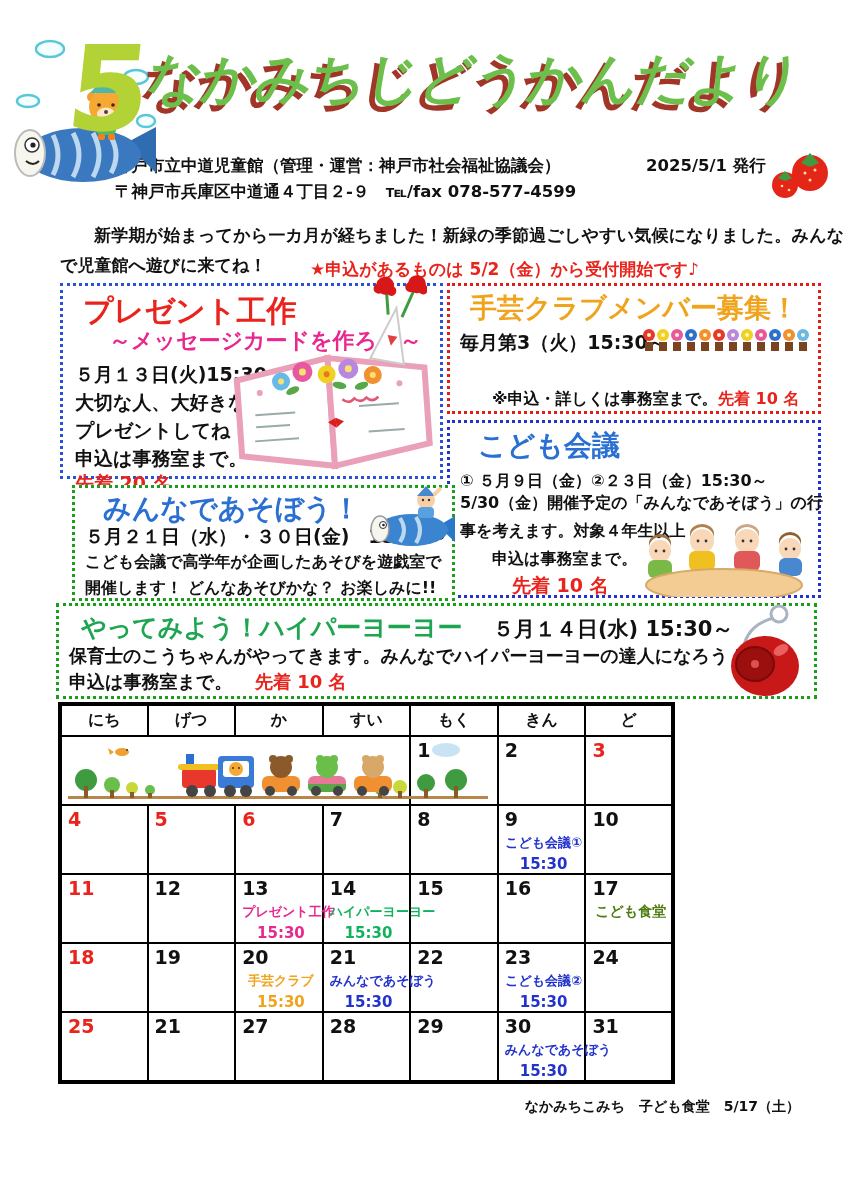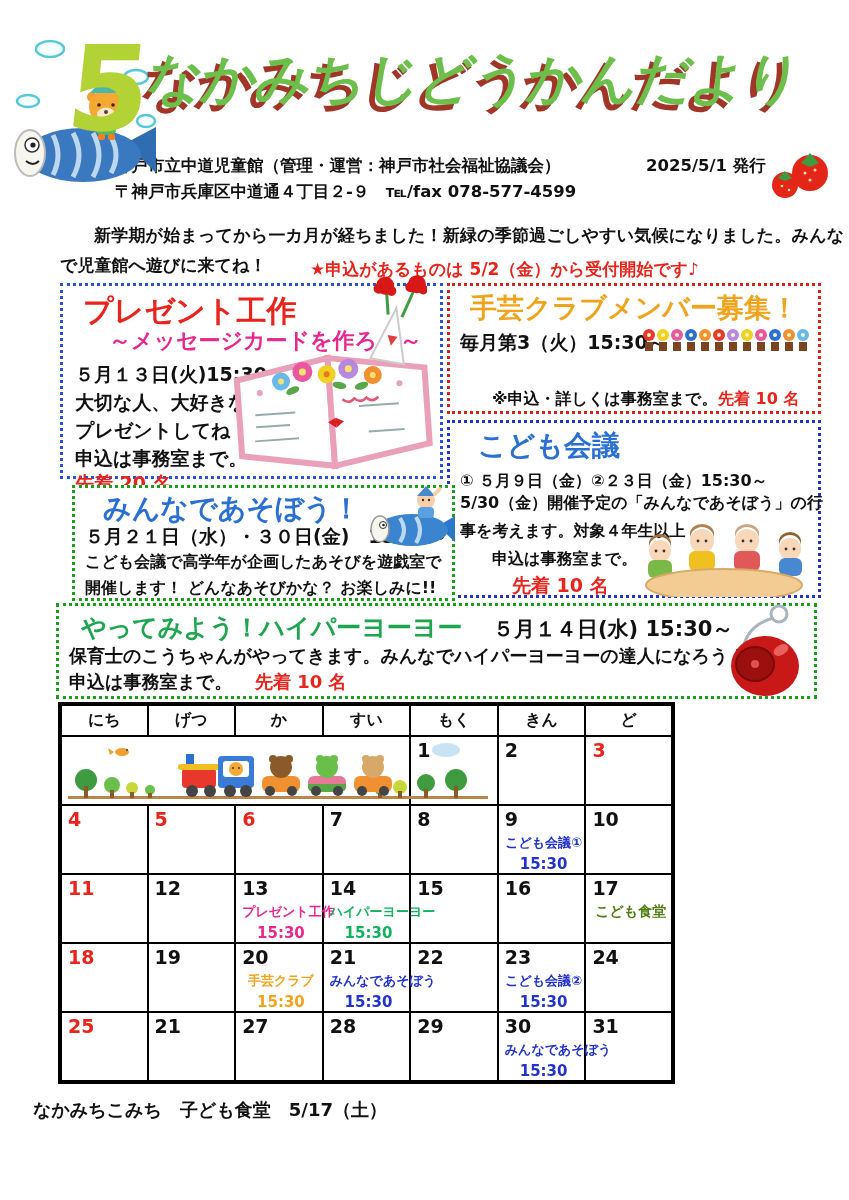--- a/index.html
+++ b/index.html
@@ -56,21 +56,21 @@
   .calendar td{border:2px solid #000;height:69px;vertical-align:top;padding:2px 2px 0 6px;}
   .day{font-size:19px;display:block;line-height:1.2;}
   .day.red{color:var(--red);}
   .ev-name{display:block;text-align:center;font-size:13px;margin-top:3px;white-space:nowrap;}
   .ev-time{display:block;text-align:center;font-size:15px;margin-top:3px;}
   .ev-magenta{color:var(--magenta);} .ev-green{color:#10b35c;} .ev-orange{color:var(--orange);}
   .ev-blue{color:var(--deep-blue);} .ev-black{color:#4d7c0f;font-size:14px;}
   .illu-cell{position:relative;padding:0;}
   .train-wrap{position:absolute;left:2px;bottom:2px;width:100%;}
 
-  .footer-note{left:0;top:1098px;width:800px;font-size:18px;padding-left:33px;}
+  .footer-note{left:0;top:1098px;width:800px;text-align:right;font-size:14px;padding-left:33px;}
 
   svg{display:block;}
 </style>
 </head>
 <body>
 
 <div class="page">
 
   <div class="abs" style="left:8px;top:35px;z-index:1">
     <svg width="150" height="170" viewBox="0 0 150 170">

